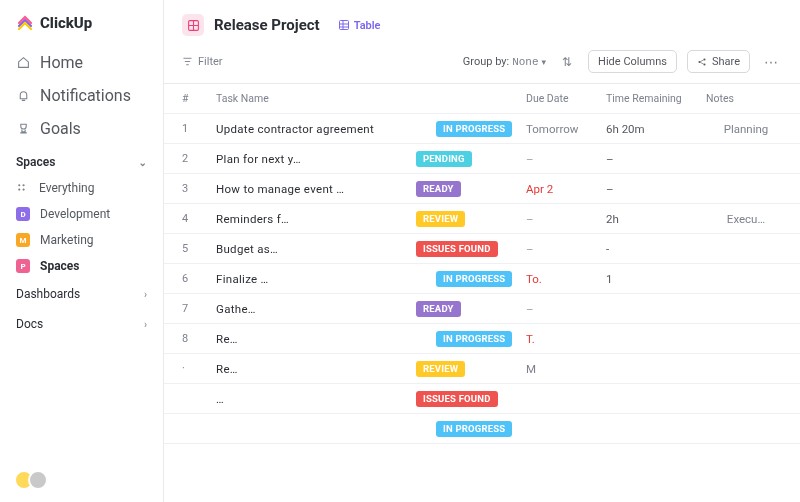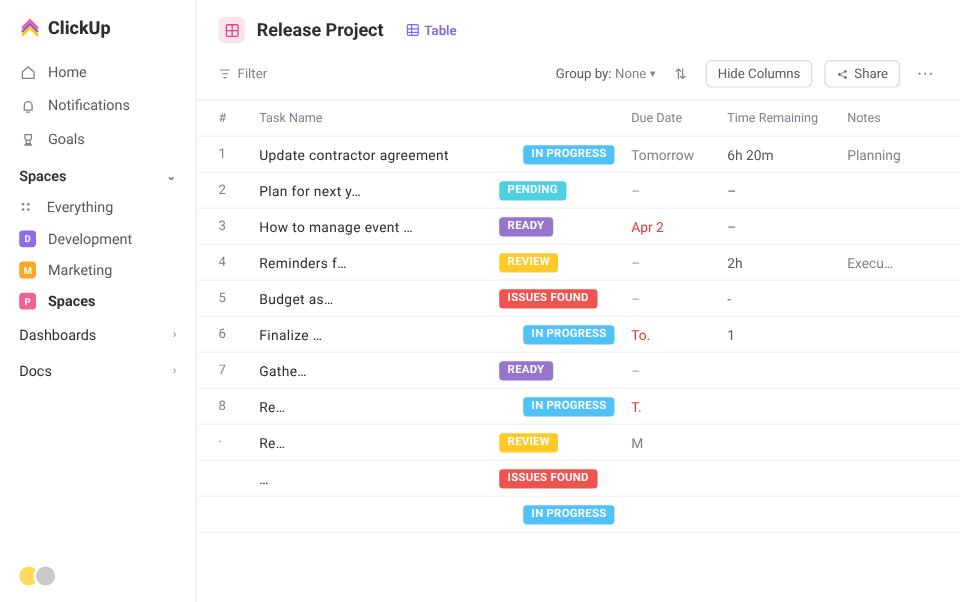--- a/index.html
+++ b/index.html
@@ -4,21 +4,21 @@
 <style>
 * { margin: 0; padding: 0; box-sizing: border-box; }
 body { font-family: -apple-system, BlinkMacSystemFont, "Segoe UI", Roboto, sans-serif; font-size: 12px; color: #2a2e34; background: #fff; width: 800px; height: 502px; overflow: hidden; }
 .app { display: flex; height: 100%; }
 
 
 .sidebar { width: 164px; border-right: 1px solid #e8eaed; display: flex; flex-direction: column; padding: 14px 0 12px; }
 .logo { display: flex; align-items: center; gap: 6px; padding: 0 16px 14px; font-weight: 800; font-size: 15px; color: #2a2e34; }
 .logo-mark { width: 18px; height: 18px; position: relative; }
 .logo-mark svg { width: 18px; height: 18px; }
-.nav-item { display: flex; align-items: center; gap: 10px; padding: 7px 16px; font-size: 12px; color: #54585f; cursor: pointer; }
+.nav-item { display: flex; align-items: center; gap: 10px; padding: 7px 16px; font-size: 16px; color: #54585f; cursor: pointer; }
 .nav-item .ico { width: 14px; height: 14px; color: #7c828d; display: flex; align-items: center; justify-content: center; }
 .section-title { display: flex; align-items: center; justify-content: space-between; padding: 10px 16px 6px; font-size: 12px; font-weight: 600; color: #2a2e34; }
 .chev { color: #7c828d; font-size: 10px; }
 .space-item { display: flex; align-items: center; gap: 10px; padding: 6px 16px; font-size: 12px; color: #54585f; cursor: pointer; }
 .space-item.active { color: #2a2e34; font-weight: 700; }
 .space-badge { width: 14px; height: 14px; border-radius: 3px; display: flex; align-items: center; justify-content: center; font-size: 8px; font-weight: 700; color: #fff; }
 .space-d { background: #8e6de8; }
 .space-m { background: #f9a825; }
 .space-p { background: #f06292; }
 .section-row { display: flex; align-items: center; justify-content: space-between; padding: 8px 16px; font-size: 12px; color: #2a2e34; cursor: pointer; }
@@ -32,21 +32,21 @@
 .main { flex: 1; display: flex; flex-direction: column; }
 .header { display: flex; align-items: center; gap: 10px; padding: 14px 18px 10px; }
 .proj-icon { width: 22px; height: 22px; background: #fce4ec; border-radius: 5px; display: flex; align-items: center; justify-content: center; color: #ec407a; font-size: 13px; }
 .proj-title { font-size: 15px; font-weight: 700; color: #2a2e34; }
 .view-chip { display: flex; align-items: center; gap: 4px; color: #7b68ee; font-size: 11px; font-weight: 600; margin-left: 8px; }
 
 .toolbar { display: flex; align-items: center; padding: 4px 18px 10px; gap: 10px; border-bottom: 1px solid #e8eaed; }
 .filter-btn { display: flex; align-items: center; gap: 5px; color: #7c828d; font-size: 11px; cursor: pointer; }
 .tb-spacer { flex: 1; }
 .groupby { font-size: 11px; color: #54585f; display: flex; align-items: center; gap: 3px; }
-.groupby .none { color: #7c828d; }
+.groupby .none { color: #7c828d; font-family: Liberation Mono, monospace; }
 .sort-btn { width: 22px; height: 22px; display: flex; align-items: center; justify-content: center; color: #7c828d; cursor: pointer; font-size: 12px; }
 .pill-btn { border: 1px solid #d6d9de; border-radius: 5px; padding: 4px 9px; font-size: 11px; color: #54585f; display: flex; align-items: center; gap: 5px; cursor: pointer; background: #fff; }
 .more-btn { width: 22px; color: #7c828d; font-size: 14px; text-align: center; cursor: pointer; }
 
 
 .table-wrap { flex: 1; overflow: auto; }
 .thead, .trow { display: grid; grid-template-columns: 34px 200px 110px 80px 100px 80px; align-items: center; border-bottom: 1px solid #eef0f3; }
 .thead { padding: 8px 0 8px 18px; font-size: 10.5px; color: #7c828d; }
 .thead .th { display: flex; align-items: center; gap: 3px; }
 .trow { padding: 4px 0 4px 18px; min-height: 30px; font-size: 11.5px; color: #54585f; }
@@ -55,21 +55,21 @@
 .status { display: inline-block; padding: 2.5px 7px; border-radius: 3px; font-size: 9.5px; font-weight: 700; color: #fff; letter-spacing: 0.2px; }
 .st-IN_PROGRESS { background: #4fc3f7; margin-left: 20px; }
 .st-PENDING { background: #4dd0e1; }
 .st-READY { background: #9575cd; }
 .st-REVIEW { background: #ffca28; }
 .st-ISSUES_FOUND { background: #ef5350; }
 .due { color: #7c828d; }
 .due.red { color: #e53935; }
 .due.dash { color: #9aa0aa; }
 .time { color: #54585f; }
-.notes { color: #7c828d; }
+.notes { color: #7c828d; text-align: center; }
 
 
 svg { display: block; }
 </style>
 </head>
 <body>
 
 <div class="app">
   <aside class="sidebar">
     <div class="logo">

